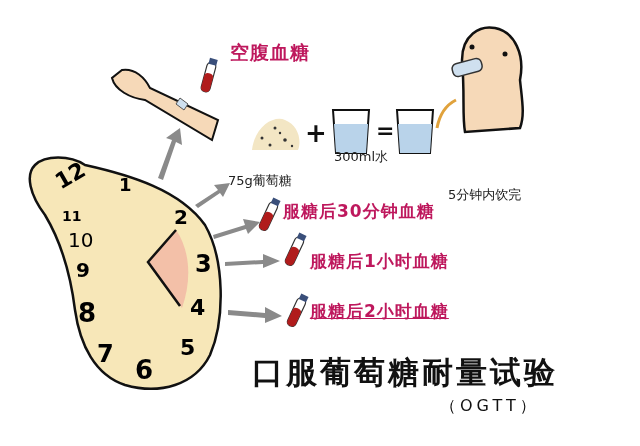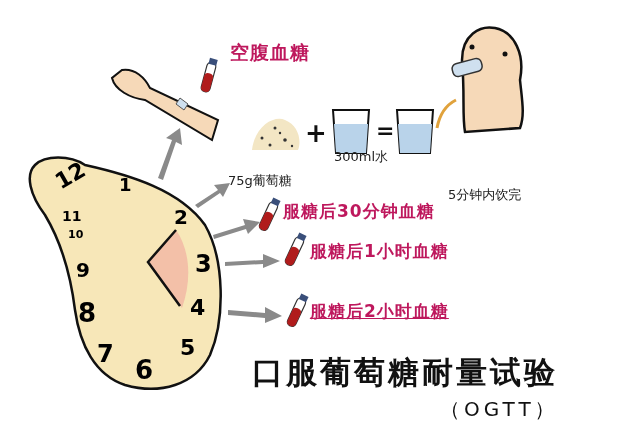--- a/index.html
+++ b/index.html
@@ -2,21 +2,21 @@
 <html><head>
 <meta charset="utf-8">
 <style>
   html, body { margin:0; padding:0; background:#ffffff; }
   body { width:640px; height:446px; position:relative; overflow:hidden; font-family:"DejaVu Sans", sans-serif; }
   .abs { position:absolute; }
   .orange { color:#be185d; font-weight:bold; }
   .label-step { font-size:17px; letter-spacing:1px; white-space:nowrap; }
   .small-black { color:#222; font-size:13px; white-space:nowrap; }
   .title { color:#111; font-size:31px; font-weight:bold; letter-spacing:3px; white-space:nowrap; }
-  .subtitle { color:#111; font-size:20px; letter-spacing:4px; white-space:nowrap;text-align:right; }
+  .subtitle { color:#111; font-size:16px; letter-spacing:4px; white-space:nowrap;text-align:right; }
   svg { position:absolute; left:0; top:0; }
 </style>
 </head>
 <body>
 
 <svg width="640" height="446" viewBox="0 0 640 446">
 
   <g>
     <path d="M35,165 C45,155 70,155 85,165 C130,175 180,190 205,225 C225,260 225,320 210,355 C195,385 160,395 125,385 C95,375 80,345 75,310 C70,270 60,240 45,215 C30,195 25,175 35,165 Z" fill="#f7e7b8" stroke="#111" stroke-width="2.5"></path>
     <path d="M148,262 L176,230 C190,250 192,280 182,308 Z" fill="#f2b9a4" opacity="0.85"></path>
@@ -89,27 +89,27 @@
   <span class="abs" style="left:55px;top:163px;font-size:22px;font-weight:bold;transform:rotate(-30deg);">12</span>
   <span class="abs" style="left:119px;top:174px;font-size:18px;font-weight:bold;">1</span>
   <span class="abs" style="left:174px;top:205px;font-size:20px;font-weight:bold;">2</span>
   <span class="abs" style="left:195px;top:250px;font-size:24px;font-weight:bold;">3</span>
   <span class="abs" style="left:190px;top:295px;font-size:22px;font-weight:bold;">4</span>
   <span class="abs" style="left:180px;top:335px;font-size:22px;font-weight:bold;">5</span>
   <span class="abs" style="left:135px;top:355px;font-size:26px;font-weight:bold;">6</span>
   <span class="abs" style="left:97px;top:340px;font-size:24px;font-weight:bold;">7</span>
   <span class="abs" style="left:78px;top:298px;font-size:26px;font-weight:bold;">8</span>
   <span class="abs" style="left:76px;top:258px;font-size:20px;font-weight:bold;">9</span>
-  <span class="abs" style="left:68px;top:228px;font-size:11px;font-weight:bold;">10</span>
+  <span class="abs" style="left:68px;top:228px;font-size:20px;font-weight:normal;">10</span>
   <span class="abs" style="left:62px;top:208px;font-size:14px;font-weight:bold;">11</span>
 </div>
 
 <div class="abs orange label-step" style="left:230px;top:40px;font-size:19px;">空腹血糖</div>
 <div class="abs orange label-step" style="left:283px;top:200px;">服糖后30分钟血糖</div>
-<div class="abs orange label-step" style="left:310px;top:240px;">服糖后1小时血糖</div>
+<div class="abs orange label-step" style="left:310px;top:250px;">服糖后1小时血糖</div>
 <div class="abs orange label-step" style="left:310px;top:300px;text-decoration:underline;">服糖后2小时血糖</div>
 
 <div class="abs small-black" style="left:228px;top:172px;">75g葡萄糖</div>
 <div class="abs" style="left:305px;top:118px;font-size:26px;font-weight:bold;color:#111;">+</div>
 <div class="abs small-black" style="left:334px;top:148px;">300ml水</div>
 <div class="abs" style="left:376px;top:118px;font-size:22px;font-weight:bold;color:#111;">=</div>
 <div class="abs small-black" style="left:448px;top:150px;margin-top:36px;">5分钟内饮完</div>
 
 <div class="abs title" style="left:252px;top:352px;">口服葡萄糖耐量试验</div>
 <div class="abs subtitle" style="left:440px;top:396px;">（OGTT）</div>

